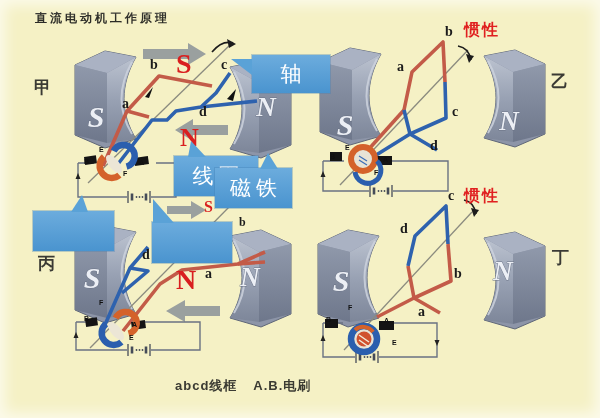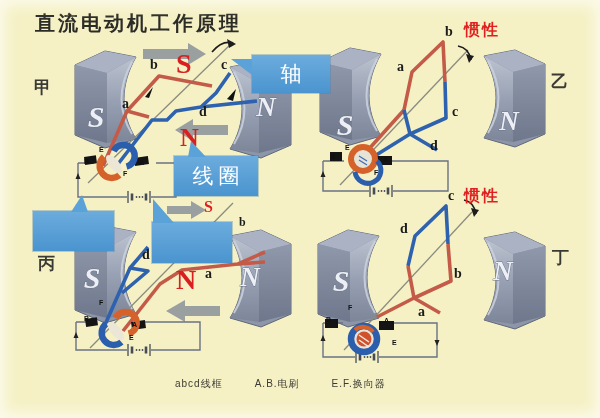--- a/index.html
+++ b/index.html
@@ -8,21 +8,21 @@
     background:#f5f1c5;
     font-family:"Liberation Sans",sans-serif;
   }
   .stage::after{
     content:"";position:absolute;inset:0;pointer-events:none;z-index:50;
     box-shadow:inset 0 0 14px 5px rgba(255,255,255,.65);
   }
   svg.art{position:absolute;left:0;top:0;z-index:1;}
   .abs{position:absolute;z-index:10;}
   .title{
-    font-size:20px;font-weight:bold;color:#2c2c27;letter-spacing:3px;z-index:10;
+    font-size:12px;font-weight:bold;color:#2c2c27;letter-spacing:3px;z-index:10;
   }
   .panel-letter{font-size:17px;font-weight:bold;color:#3a3a34;z-index:10;}
   .lbl{
     font-family:"Liberation Serif",serif;font-weight:bold;font-size:14px;
     color:#1b1b1b;z-index:10;line-height:1;
   }
   .tiny{
     font-family:"Liberation Sans",sans-serif;font-weight:bold;font-size:7px;
     color:#101010;z-index:10;line-height:1;
   }
@@ -35,22 +35,22 @@
     font-size:16px;letter-spacing:2px;z-index:10;line-height:1;
   }
   .callout{
     position:absolute;z-index:20;background:linear-gradient(#6cacdd,#4a94cf);
     color:#ffffff;display:flex;align-items:center;justify-content:center;
     font-family:"Liberation Serif",serif;font-size:21px;letter-spacing:5px;
     text-indent:5px;box-shadow:0 0 0 1px rgba(70,130,180,.35);
   }
   .tail{position:absolute;width:0;height:0;border:0 solid transparent;}
   .caption{
-    position:absolute;z-index:10;display:flex;gap:32px;
-    font-size:10px;font-weight:normal;color:#3b3b33;letter-spacing:1px;
+    position:absolute;z-index:10;display:flex;gap:16px;
+    font-size:13px;font-weight:bold;color:#3b3b33;letter-spacing:1px;
   }
 </style>
 </head>
 <body>
 
 <div class="stage">
 
   <svg class="art" width="600" height="418" viewBox="0 0 600 418">
     <defs>
       <linearGradient id="poleGrad" x1="0" y1="0" x2="0" y2="1">
@@ -258,28 +258,31 @@
   <div class="callout" style="left:252px;top:55px;width:78px;height:38px;">
     <span class="tail" style="left:-21px;top:4px;border-right:21px solid #5aa2d7;border-bottom:16px solid transparent;"></span>
     <span>轴</span>
   </div>
 
   <div class="callout" style="left:174px;top:156px;width:84px;height:40px;">
     <span class="tail" style="left:14px;top:-15px;border-bottom:16px solid #5aa2d7;border-left:3px solid transparent;border-right:15px solid transparent;"></span>
     <span>线圈</span>
   </div>
 
+  <div class="callout" style="left:215px;top:168px;width:77px;height:40px;">
+    <span class="tail" style="left:45px;top:-15px;border-bottom:16px solid #5aa2d7;border-left:8px solid transparent;border-right:10px solid transparent;"></span>
+    <span>磁铁</span>
+  </div>
 
   <div class="callout" style="left:33px;top:211px;width:81px;height:40px;">
     <span class="tail" style="left:38px;top:-16px;border-bottom:17px solid #5aa2d7;border-left:11px solid transparent;border-right:6px solid transparent;"></span>
   </div>
 
   <div class="callout" style="left:152px;top:222px;width:80px;height:41px;">
     <span class="tail" style="left:1px;top:-23px;border-bottom:24px solid #5aa2d7;border-right:21px solid transparent;"></span>
   </div>
 
   <div class="caption" style="left:175px;top:377px;">
     <span>abcd线框</span>
     <span>A.B.电刷</span>
-    <span>E.F.换向器</span>
   </div>
 
 </div>
 
 </body></html>

